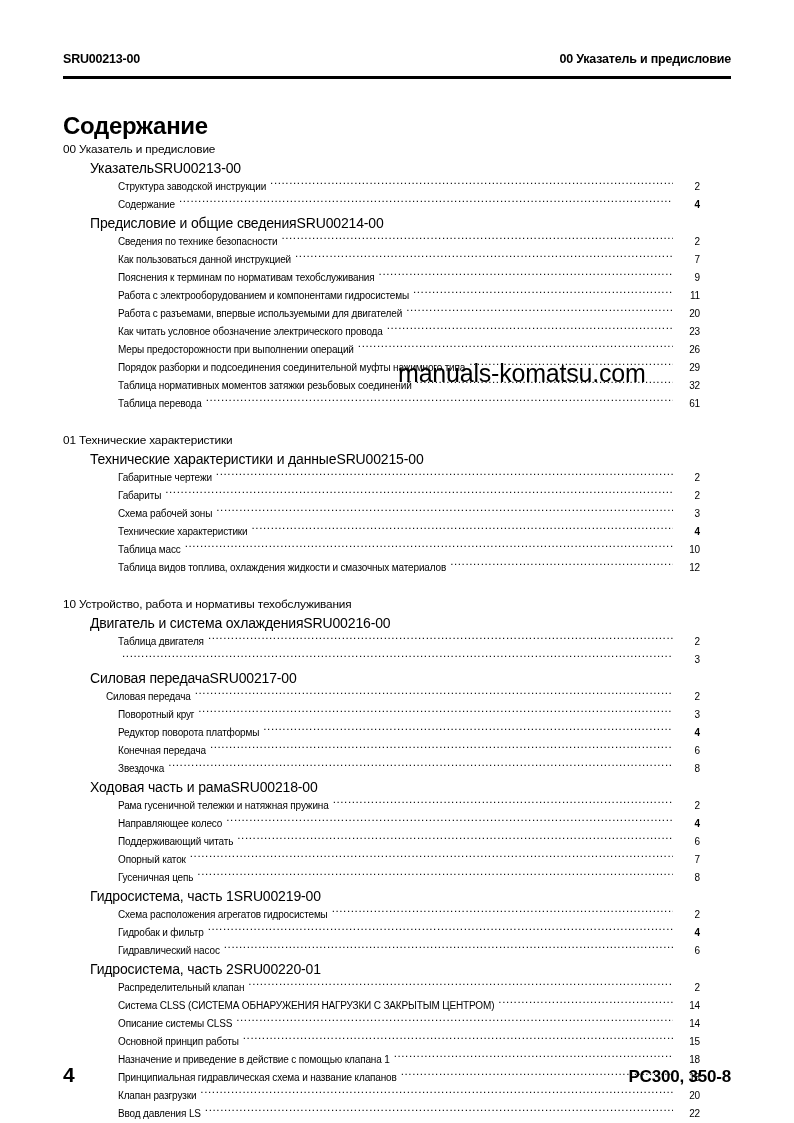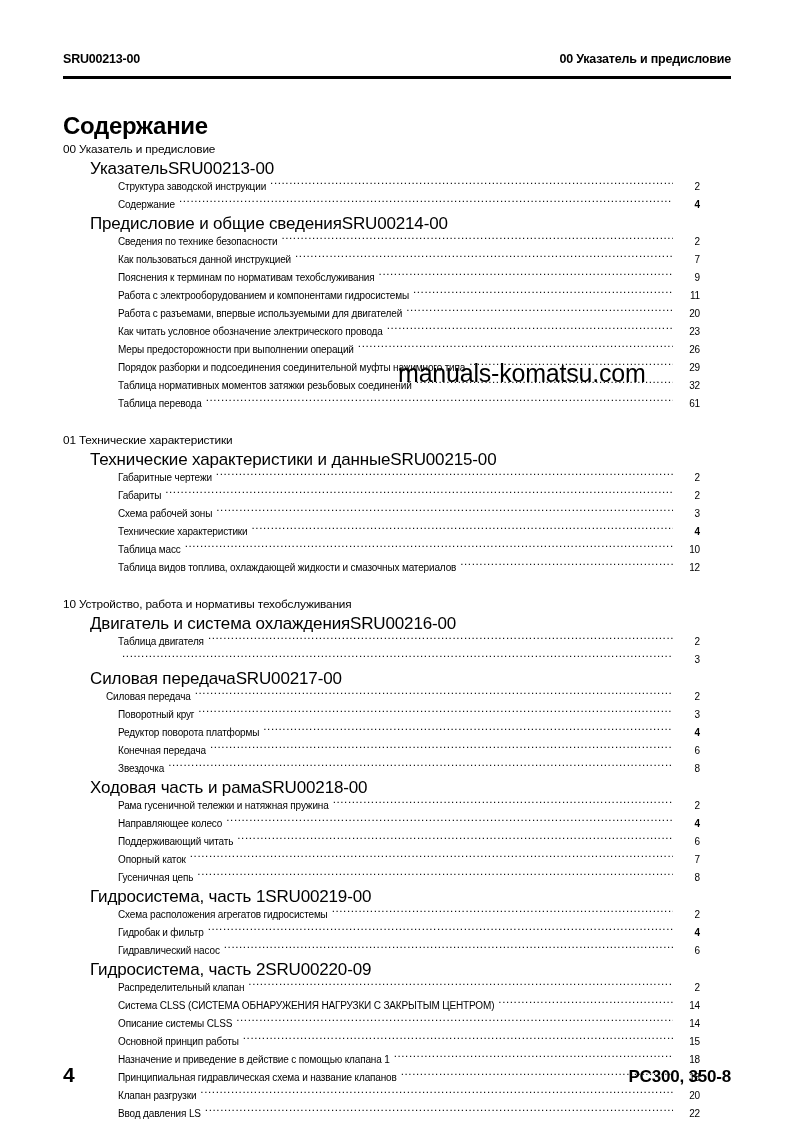--- a/index.html
+++ b/index.html
@@ -112,21 +112,21 @@
   
   .lvl-section {
     padding-left: 0;
     font-size: 11.8px;
     line-height: 19px;
   }
 
   
   .lvl-chapter {
     padding-left: 27px;
-    font-size: 17px;
+    font-size: 14px;
     line-height: 19px;
   }
   .lvl-chapter .toc-right { min-width: 0; }
 
   
   .lvl-entry {
     padding-left: 55px;
   }
   
   .lvl-entry.indent-short {
@@ -276,21 +276,21 @@
         <span class="toc-label">Технические характеристики</span>
         <span class="toc-leader"></span>
         <span class="toc-right page-bold">4</span>
       </div>
       <div class="toc-row lvl-entry">
         <span class="toc-label">Таблица масс</span>
         <span class="toc-leader"></span>
         <span class="toc-right">10</span>
       </div>
       <div class="toc-row lvl-entry">
-        <span class="toc-label">Таблица видов топлива, охлаждающей жидкости и смазочных материалов</span>
+        <span class="toc-label">Таблица видов топлива, охлаждения жидкости и смазочных материалов</span>
         <span class="toc-leader"></span>
         <span class="toc-right">12</span>
       </div>
       <div class="spacer-row"></div>
       <div class="toc-row lvl-section">
         <span class="toc-label">10 Устройство, работа и нормативы техобслуживания</span>
         <span class="toc-right"></span>
       </div>
       <div class="toc-row lvl-chapter">
         <span class="toc-label">Двигатель и система охлаждения</span>
@@ -377,21 +377,21 @@
         <span class="toc-leader"></span>
         <span class="toc-right page-bold">4</span>
       </div>
       <div class="toc-row lvl-entry">
         <span class="toc-label">Гидравлический насос</span>
         <span class="toc-leader"></span>
         <span class="toc-right">6</span>
       </div>
       <div class="toc-row lvl-chapter">
         <span class="toc-label">Гидросистема, часть 2</span>
-        <span class="toc-right">SRU00220-09</span>
+        <span class="toc-right">SRU00220-01</span>
       </div>
       <div class="toc-row lvl-entry">
         <span class="toc-label">Распределительный клапан</span>
         <span class="toc-leader"></span>
         <span class="toc-right">2</span>
       </div>
       <div class="toc-row lvl-entry">
         <span class="toc-label">Система CLSS (СИСТЕМА ОБНАРУЖЕНИЯ НАГРУЗКИ С ЗАКРЫТЫМ ЦЕНТРОМ)</span>
         <span class="toc-leader"></span>
         <span class="toc-right">14</span>

